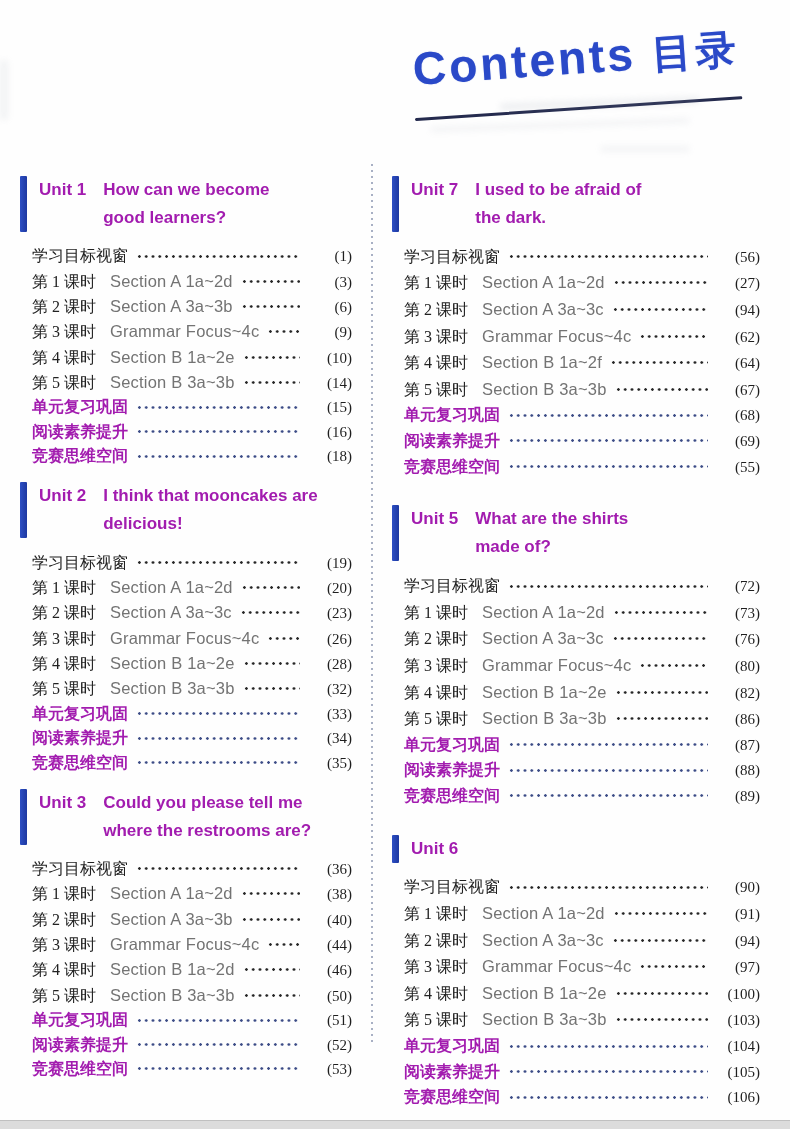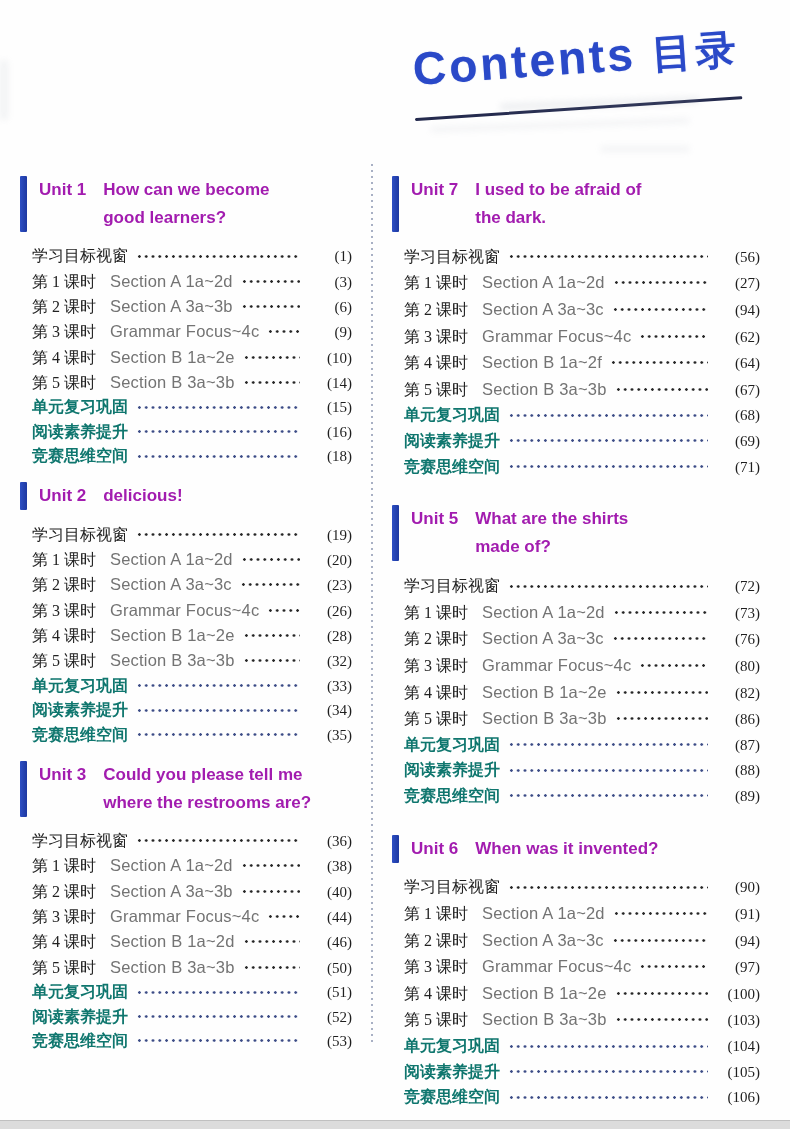--- a/index.html
+++ b/index.html
@@ -59,21 +59,21 @@
   .row.has-title .row-label{flex:0 0 78px;}
   .row-title{
     font-size:16.5px;color:#737373;white-space:nowrap;line-height:18px;
     letter-spacing:.2px;
   }
   .leader{
     flex:1 1 auto;min-width:16px;height:5px;margin:0 8px;align-self:center;
     background-image:radial-gradient(circle,#262626 1.15px,rgba(0,0,0,0) 1.5px);
     background-size:6.8px 5px;background-repeat:repeat-x;background-position:left center;
   }
-  .row.hl .row-label{color:#0f766e;font-weight:bold;}
+  .row.hl .row-label{color:#a21caf;font-weight:bold;}
   .row.hl .leader{
     background-image:radial-gradient(circle,#3c4c86 1.15px,rgba(0,0,0,0) 1.5px);
   }
   .row-page{
     font-family:"Liberation Serif",serif;font-size:15px;color:#1e1e1e;
     flex:0 0 auto;min-width:44px;text-align:right;white-space:nowrap;
   }
   
   .bottom-strip{
     position:absolute;left:0;bottom:0;width:790px;height:8px;
@@ -155,20 +155,21 @@
           <span class="leader"></span>
           <span class="row-page">(18)</span>
         </li>
       </ul>
     </section>
     <section class="unit">
       <header class="unit-header">
         <span class="unit-bar"></span>
         <span class="unit-label">Unit 2</span>
         <span class="unit-title">
+          <div class="line">I think that mooncakes are</div>
           <div class="line">delicious!</div>
         </span>
       </header>
       <ul class="entries">
         <li class="row">
           <span class="row-label">学习目标视窗</span>
           <span class="leader"></span>
           <span class="row-page">(19)</span>
         </li>
         <li class="row has-title">
@@ -333,21 +334,21 @@
           <span class="row-page">(68)</span>
         </li>
         <li class="row hl">
           <span class="row-label">阅读素养提升</span>
           <span class="leader"></span>
           <span class="row-page">(69)</span>
         </li>
         <li class="row hl">
           <span class="row-label">竞赛思维空间</span>
           <span class="leader"></span>
-          <span class="row-page">(71)</span>
+          <span class="row-page">(55)</span>
         </li>
       </ul>
     </section>
     <section class="unit">
       <header class="unit-header">
         <span class="unit-bar"></span>
         <span class="unit-label">Unit 5</span>
         <span class="unit-title">
           <div class="line">What are the shirts</div>
           <div class="line">made of?</div>
@@ -403,23 +404,20 @@
           <span class="row-label">竞赛思维空间</span>
           <span class="leader"></span>
           <span class="row-page">(89)</span>
         </li>
       </ul>
     </section>
     <section class="unit">
       <header class="unit-header">
         <span class="unit-bar"></span>
         <span class="unit-label">Unit 6</span>
-        <span class="unit-title">
-          <div class="line">When was it invented?</div>
-        </span>
       </header>
       <ul class="entries">
         <li class="row">
           <span class="row-label">学习目标视窗</span>
           <span class="leader"></span>
           <span class="row-page">(90)</span>
         </li>
         <li class="row has-title">
           <span class="row-label">第 1 课时</span>
           <span class="row-title">Section A 1a~2d</span>

